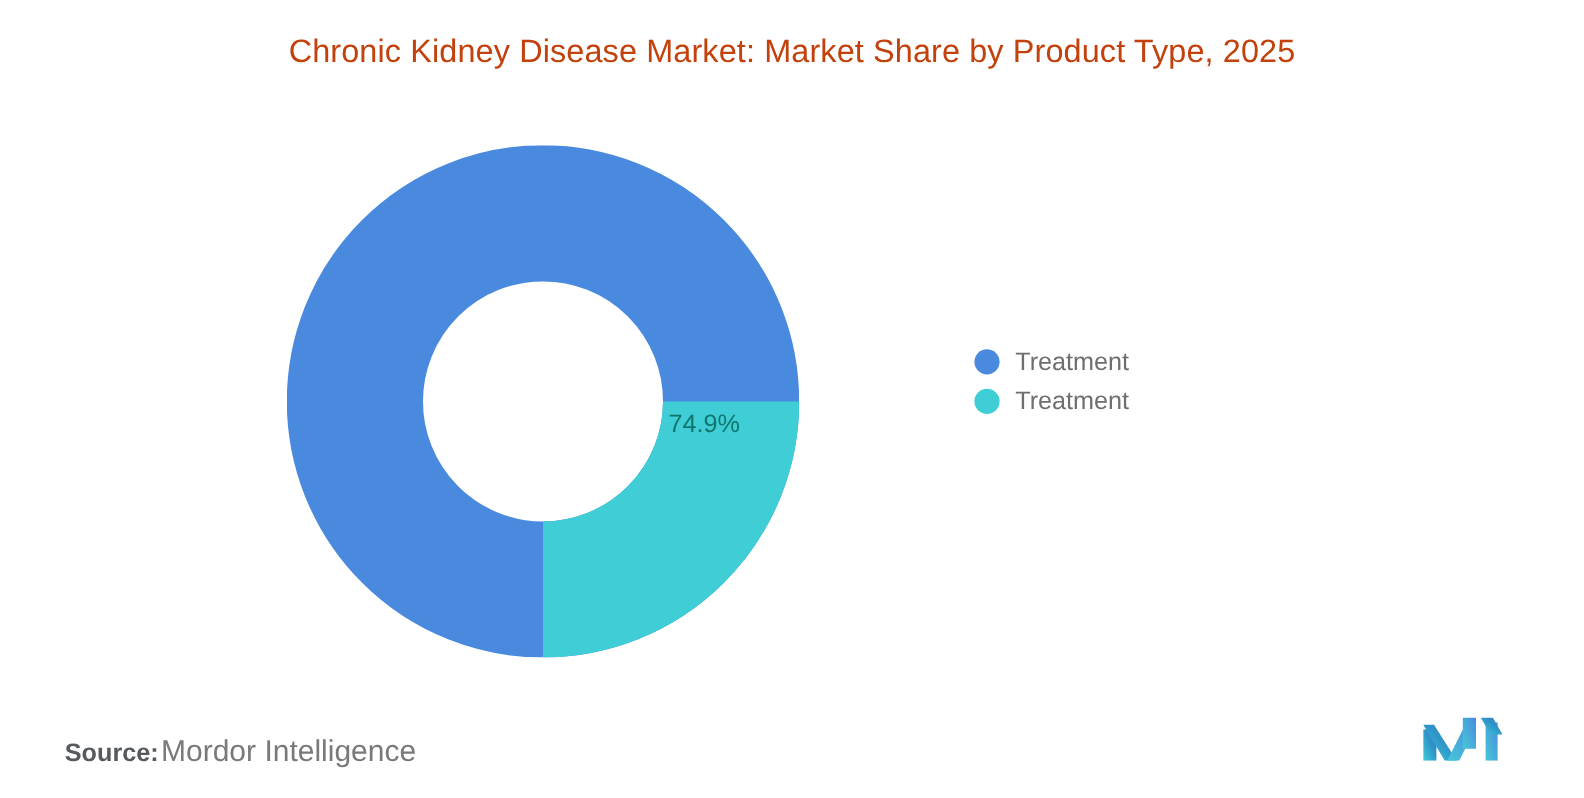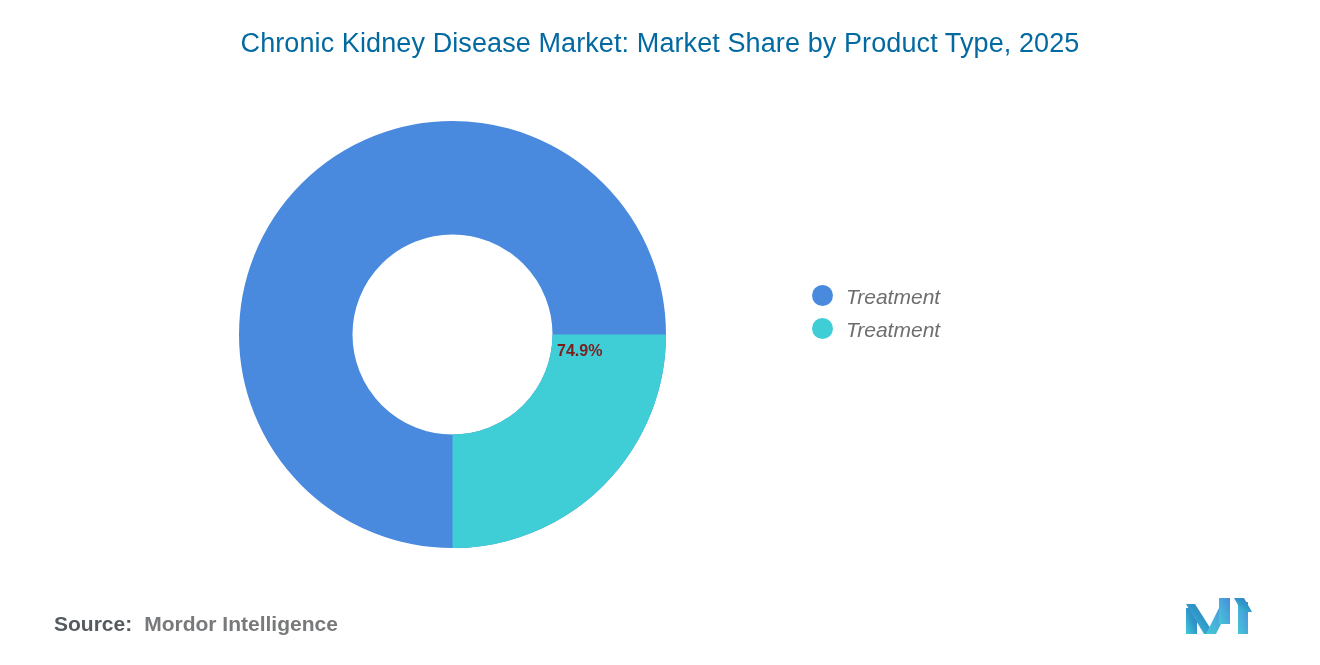--- a/index.html
+++ b/index.html
@@ -17,21 +17,21 @@
 
   
   .chart-title {
     position: absolute;
     left: 0;
     top: 28px;
     width: 1320px;
     text-align: center;
     font-size: 27px;
     font-weight: 300;
-    color: #0369a1;
+    color: #c2410c;
     letter-spacing: 0.1px;
     white-space: nowrap;
   }
 
   
   .donut-wrap {
     position: absolute;
     left: 239px;
     top: 121px;
     width: 427px;
@@ -39,36 +39,36 @@
   }
   .donut-svg {
     display: block;
     width: 427px;
     height: 427px;
   }
   .slice-label {
     position: absolute;
     left: 318px;
     top: 221px;
-    font-size: 16px;
-    font-weight: 700;
-    color: #7f1d1d;
+    font-size: 21px;
+    font-weight: 400;
+    color: #0f766e;
     white-space: nowrap;
   }
 
   
   .legend {
     position: absolute;
     left: 812px;
     top: 285px;
   }
   .legend-item {
     display: flex;
+    align-items: center;
     height: 33px;
-    font-style: italic;
   }
   .legend-swatch {
     width: 21px;
     height: 21px;
     border-radius: 50%;
     flex: 0 0 auto;
   }
   .legend-label {
     margin-left: 13px;
     font-size: 21px;
@@ -86,23 +86,23 @@
     align-items: baseline;
     white-space: nowrap;
     justify-content: flex-end;
   }
   .source-key {
     font-size: 21px;
     font-weight: 700;
     color: #555a5e;
   }
   .source-val {
-    margin-left: 12px;
-    font-size: 21px;
-    font-weight: 700;
+    margin-left: 2px;
+    font-size: 25px;
+    font-weight: 400;
     color: #77797b;
   }
 
   .brand-logo {
     position: absolute;
     left: 1186px;
     top: 598px;
     width: 66px;
     height: 36px;
   }

